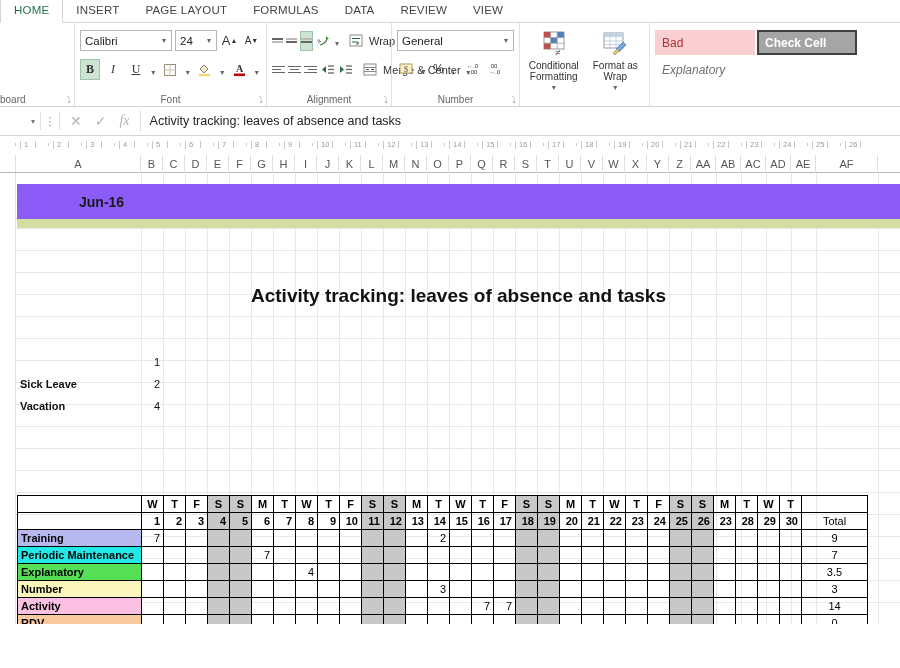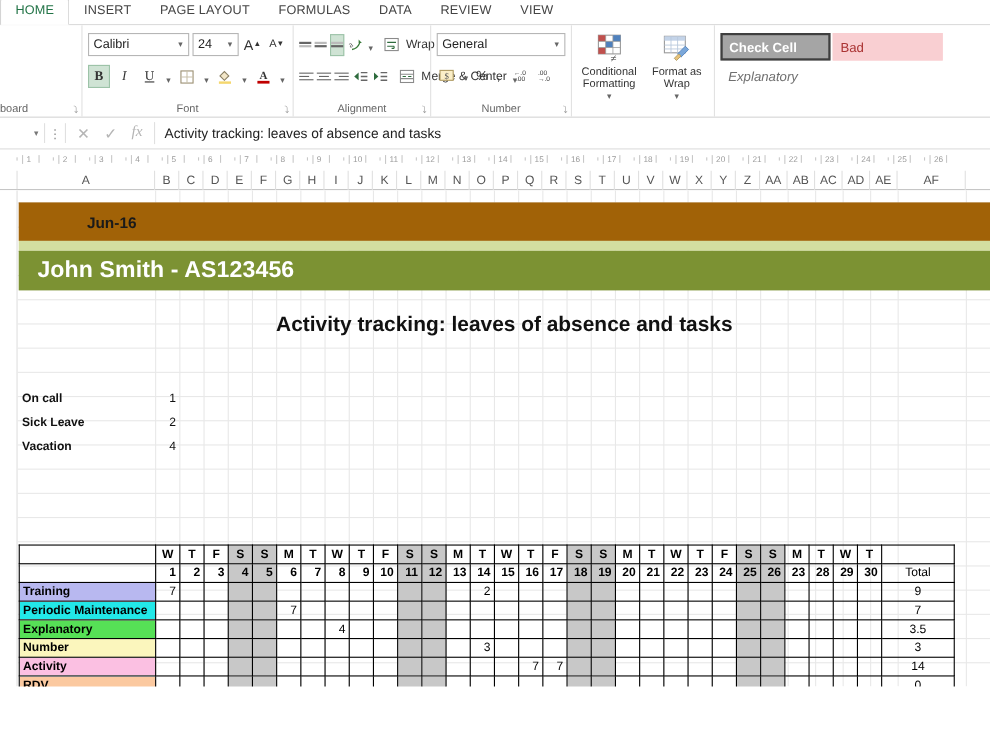--- a/index.html
+++ b/index.html
@@ -135,21 +135,21 @@
   .corner { width:16px; border-right:1px solid #e0e0e0; }
 
   
   .sheet { position:relative; background:#fff; height:451px; overflow:hidden; }
   .gridwrap { position:absolute; left:16px; top:0; right:0; bottom:0; }
   .vline { position:absolute; top:0; bottom:0; width:1px; background:#e8e8e8; }
   .hline { position:absolute; left:0; right:0; height:1px; background:#e8e8e8; }
   .rowgutter { position:absolute; left:0; top:0; width:16px; bottom:0; background:#fff; border-right:1px solid #e0e0e0;}
 
   .band { position:absolute; display:flex; align-items:center; }
-  .band-date { background:#a16207; }
+  .band-date { background:#8b5cf6; }
   .band-thin { background:#d3dea0; }
   .band-name { background:#7c9233; color:#fff; }
   .date-txt { font-weight:bold; font-size:14px; color:#1a1a1a; padding-left:62px; }
   .name-txt { font-weight:bold; font-size:21px; padding-left:17px; letter-spacing:.1px;}
   .bigtitle { position:absolute; font-weight:bold; font-size:19px; color:#111; text-align:center; }
 
   .legend-row { position:absolute; display:flex; align-items:center; font-size:11px; }
   .legend-label { font-weight:bold; color:#111; padding-left:3px; }
   .legend-val { position:absolute; text-align:right; font-size:11px; color:#111; }
 
@@ -407,22 +407,22 @@
             </svg>
           </span>
           <span>Format as Wrap</span>
           <span style="font-size:8px;color:#666;">▾</span>
         </div>
       </div>
     </div>
 
     <div class="grp gal-grp">
       <div class="gal">
+        <div class="cellstyle cs-bad">Bad</div>
         <div class="cellstyle cs-check">Check Cell</div>
-        <div class="cellstyle cs-bad">Bad</div>
         <div class="cellstyle cs-expl">Explanatory</div>
       </div>
     </div>
   </div>
 
   <div class="fbar">
     <div class="namebox">
       <span></span>
       <span style="margin-left:4px;font-size:8px;color:#777">▾</span>
     </div>
@@ -636,29 +636,23 @@
         <div class="hline" style="top: 407px;"></div>
         <div class="hline" style="top: 429px;"></div>
       </div>
 
     <div class="band band-date" style="left:17px; top:11px; width:883px; height:35px;">
       <span class="date-txt">Jun-16</span>
     </div>
 
     <div class="band band-thin" style="left:17px; top:46px; width:883px; height:9px;"></div>
 
-    <div class="band band-name" style="left:17px; top:55px; width:883px; height:36px;">
-      <span class="name-txt">John Smith -  AS123456</span>
-    </div>
 
     <div class="bigtitle" style="left:17px; top:112px; width:883px;">Activity tracking: leaves of absence and tasks</div>
 
-    <div class="legend-row" style="left:17px; top:178px; width:125px; height:22px;">
-      <span class="legend-label">On call</span>
-    </div>
     <div class="legend-val" style="left:120px; top:178px; width:40px; line-height:22px;">1</div>
 
     <div class="legend-row" style="left:17px; top:200px; width:125px; height:22px;">
       <span class="legend-label">Sick Leave</span>
     </div>
     <div class="legend-val" style="left:120px; top:200px; width:40px; line-height:22px;">2</div>
 
     <div class="legend-row" style="left:17px; top:222px; width:125px; height:22px;">
       <span class="legend-label">Vacation</span>
     </div>

